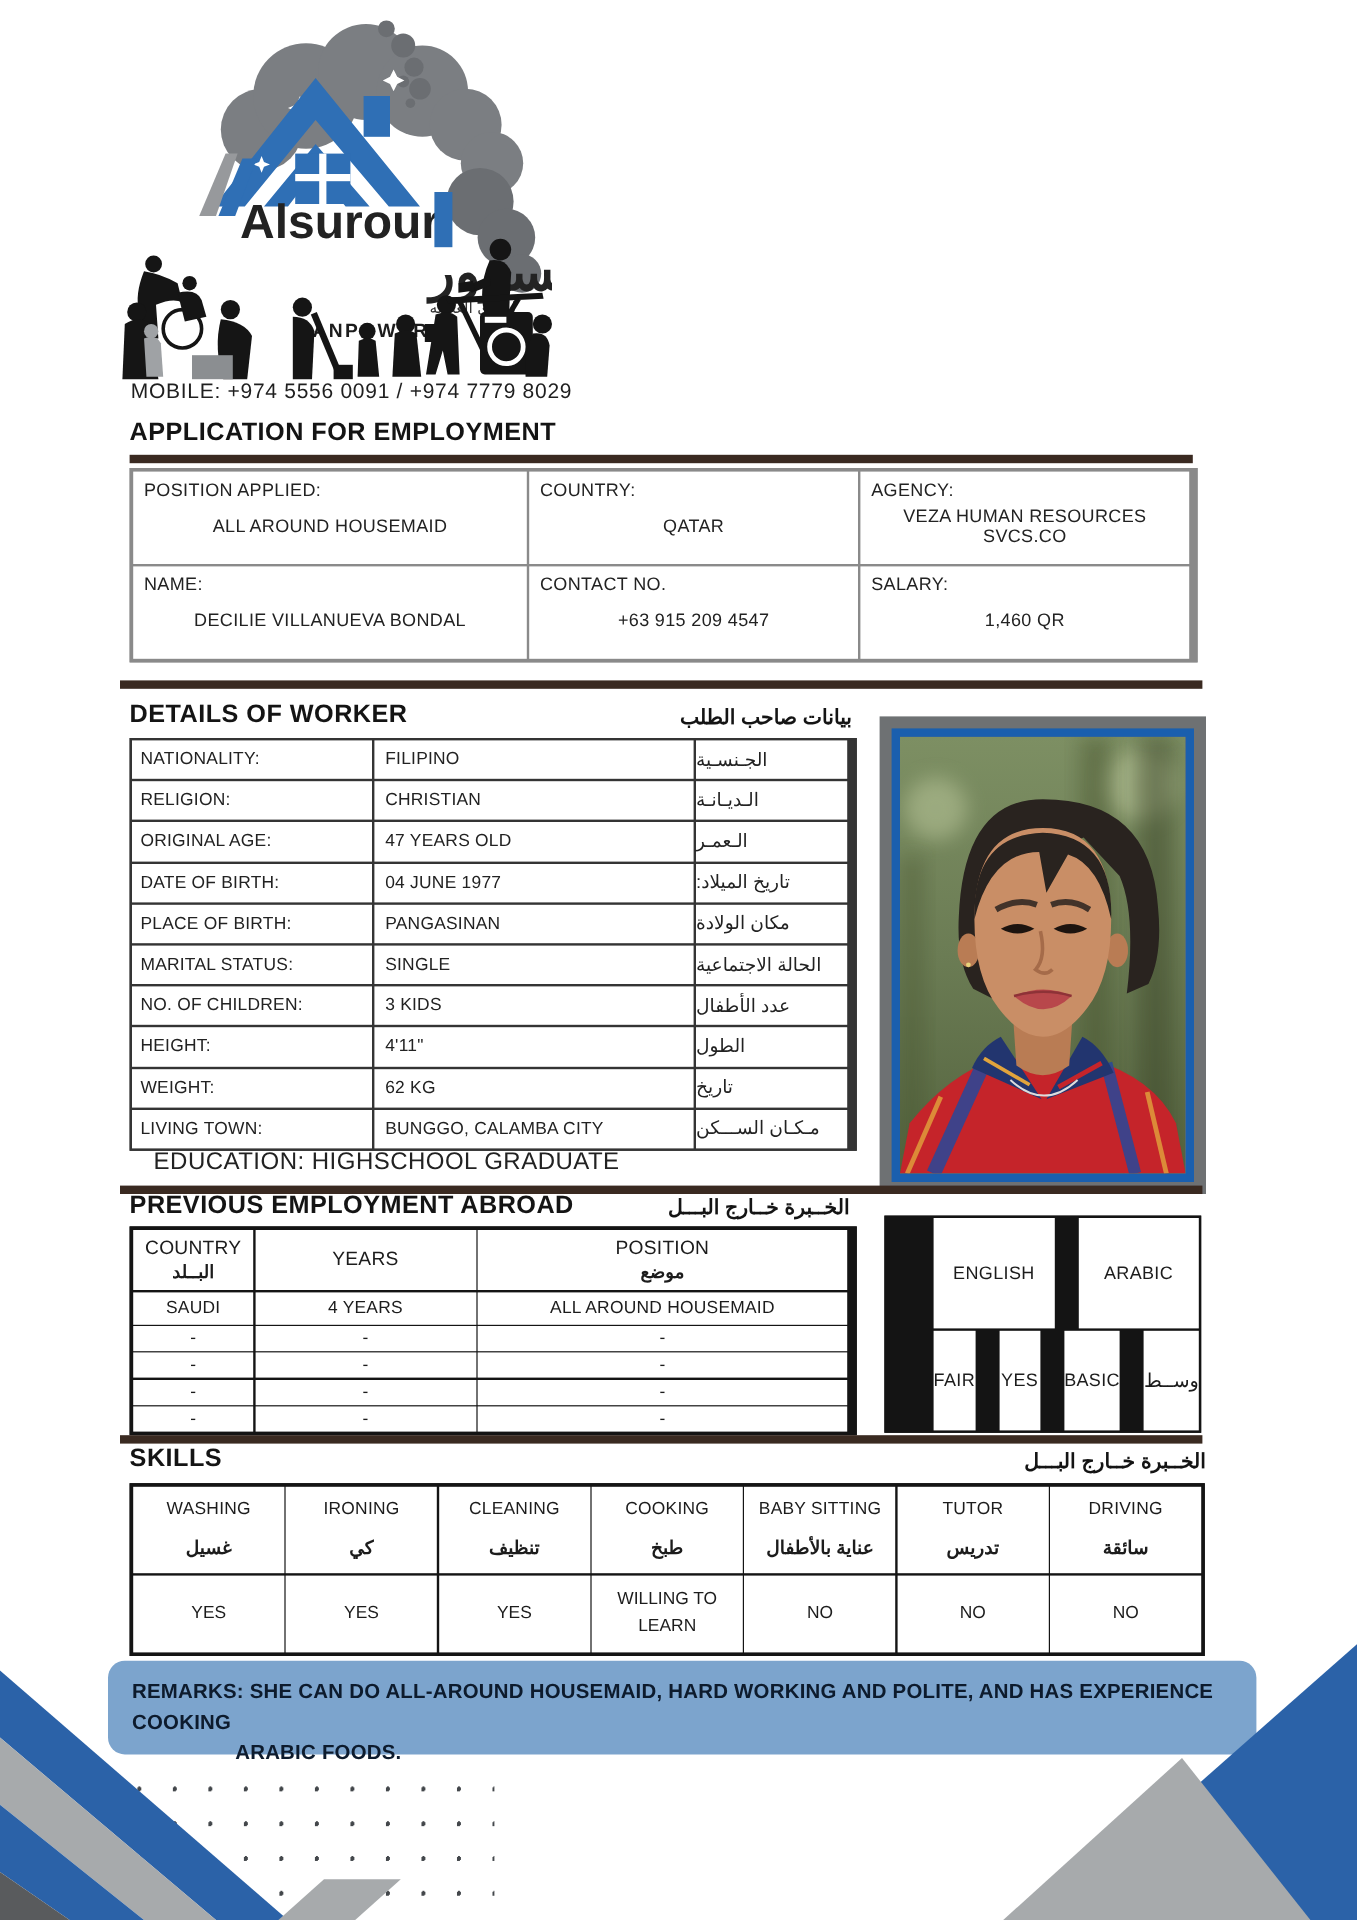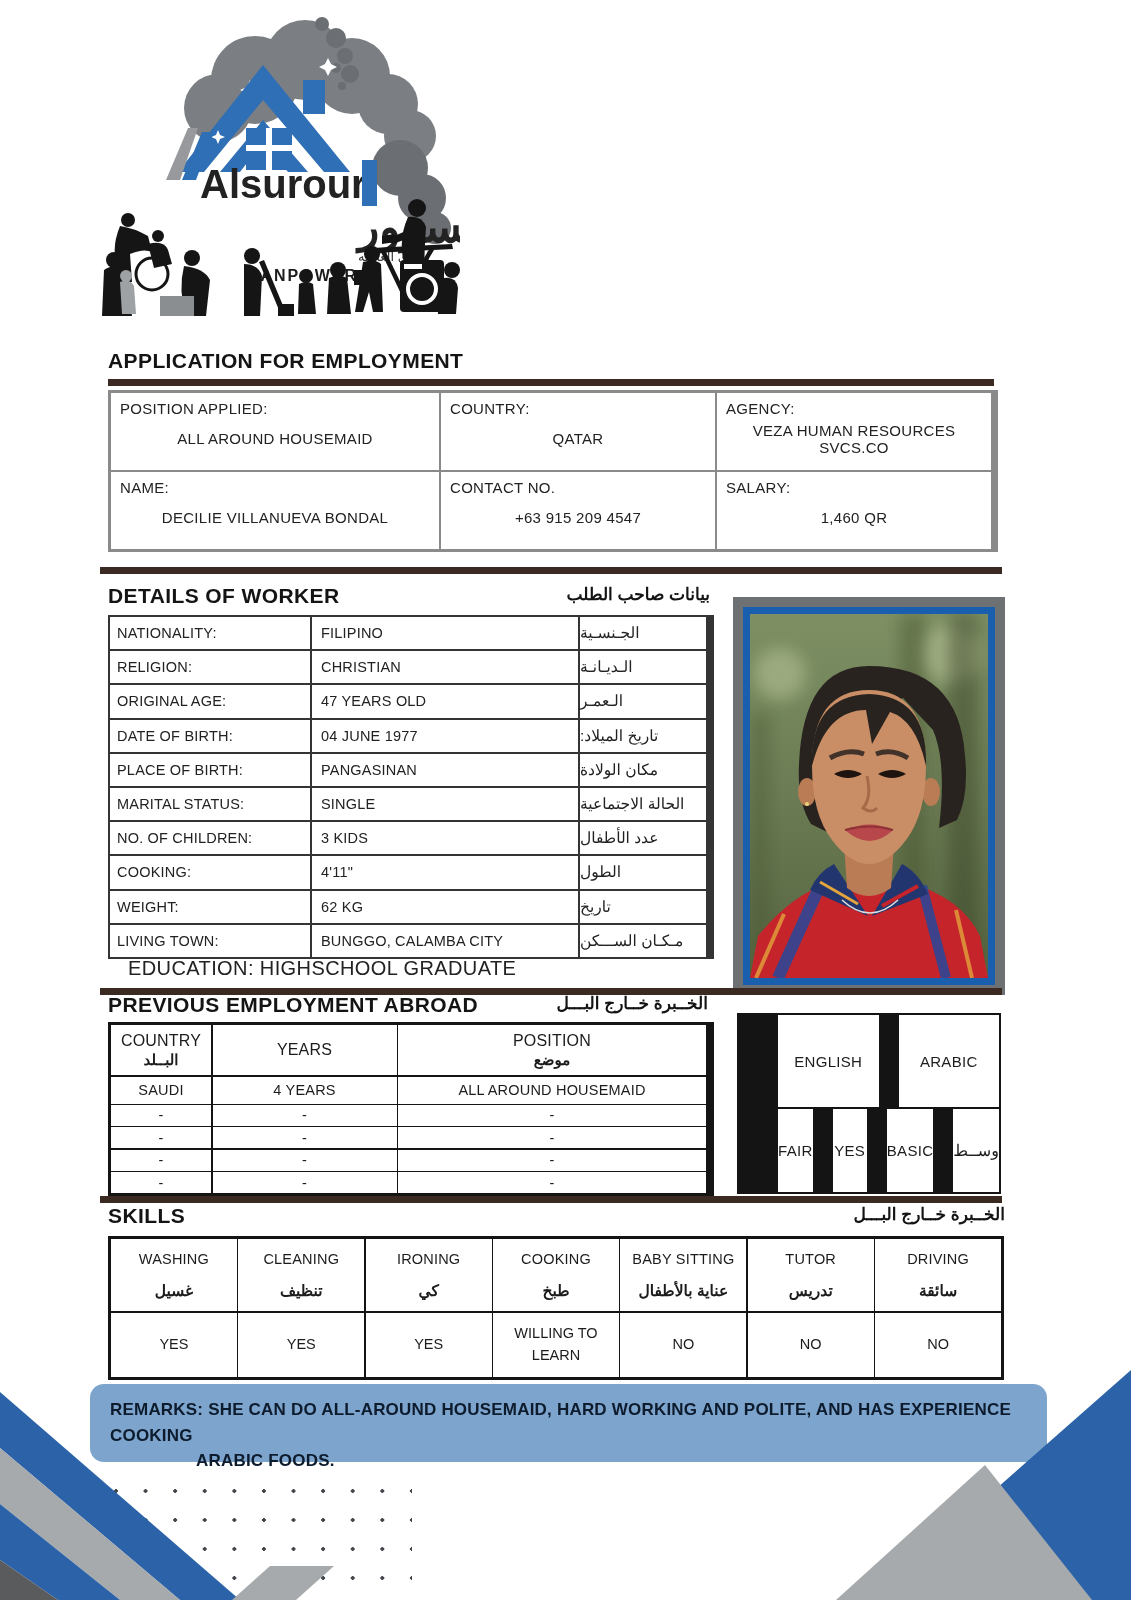--- a/index.html
+++ b/index.html
@@ -2,21 +2,21 @@
 <html><head>
 <meta charset="utf-8">
 <style>
   html,body{margin:0;padding:0;background:#e8e8e8;}
   .page{position:relative;width:1131px;height:1600px;background:#ffffff;overflow:hidden;
         font-family:"Liberation Sans",sans-serif;color:#1a1a1a;margin:0 auto;}
   .abs{position:absolute;}
   .brown-bar{position:absolute;height:7px;background:#3a2a21;}
   .sec-title{font-weight:bold;font-size:21px;letter-spacing:.4px;color:#141414;}
   .sec-title-ar{font-weight:bold;font-size:17px;direction:rtl;color:#141414;}
-  .heading-row{position:absolute;display:flex;justify-content:space-between;align-items:flex-start;}
+  .heading-row{position:absolute;display:flex;justify-content:space-between;align-items:flex-end;}
 
   
   .app-table{position:absolute;left:108px;top:390px;width:884px;height:156px;
              display:grid;grid-template-columns:328px 274px 274px;grid-template-rows:1fr 1fr;
              background:#8a8a8a;border:3px solid #8a8a8a;gap:2px;}
   .app-cell{background:#fff;display:flex;flex-direction:column;}
   .app-label{font-size:15px;letter-spacing:.3px;padding:7px 0 0 9px;color:#222;}
   .app-value{flex:1;display:flex;align-items:center;justify-content:center;text-align:center;
              font-size:15px;letter-spacing:.3px;color:#222;padding-bottom:10px;}
   .app-value.narrow{max-width:210px;margin:0 auto;}
@@ -166,20 +166,21 @@
         <path d="M330 240 l-30 50 4 2 30-50z"></path>
         <rect x="300" y="252" width="44" height="52" rx="4"></rect>
         <circle cx="322" cy="281" r="14" fill="none" stroke="#ffffff" stroke-width="4"></circle>
         <rect x="304" y="256" width="18" height="5" fill="#ffffff"></rect>
         <circle cx="352" cy="262" r="8"></circle>
         <path d="M344 270 q12-2 14 10 l-2 26 h-18 q-2-20 6-36z"></path>
       </g>
     </svg>
   </div>
 
+  <div class="mobile-line">MOBILE: +974 5556 0091 / +974 7779 8029</div>
 
   <div class="abs sec-title" style="left:108px;top:349px;text-align:center;">APPLICATION FOR EMPLOYMENT</div>
   <div class="brown-bar" style="left:108px;top:379px;width:886px;"></div>
 
   <div class="app-table">
     <div class="app-cell">
       <div class="app-label">POSITION APPLIED:</div>
       <div class="app-value">ALL AROUND HOUSEMAID</div>
     </div>
     <div class="app-cell">
@@ -225,21 +226,21 @@
     <div class="det-cell det-ar">تاريخ الميلاد:</div>
     <div class="det-cell det-label">PLACE OF BIRTH:</div>
     <div class="det-cell det-value">PANGASINAN</div>
     <div class="det-cell det-ar">مكان الولادة</div>
     <div class="det-cell det-label">MARITAL STATUS:</div>
     <div class="det-cell det-value">SINGLE</div>
     <div class="det-cell det-ar">الحالة الاجتماعية</div>
     <div class="det-cell det-label">NO. OF CHILDREN:</div>
     <div class="det-cell det-value">3 KIDS</div>
     <div class="det-cell det-ar">عدد الأطفال</div>
-    <div class="det-cell det-label">COOKING:</div>
+    <div class="det-cell det-label">HEIGHT:</div>
     <div class="det-cell det-value">4'11"</div>
     <div class="det-cell det-ar">الطول</div>
     <div class="det-cell det-label">WEIGHT:</div>
     <div class="det-cell det-value">62 KG</div>
     <div class="det-cell det-ar">تاريخ</div>
     <div class="det-cell det-label">LIVING TOWN:</div>
     <div class="det-cell det-value">BUNGGO, CALAMBA CITY</div>
     <div class="det-cell det-ar">مـكـان الســـكن</div>
   </div>
 
@@ -354,26 +355,26 @@
     <span class="sec-title">SKILLS</span>
     <span class="sec-title-ar">الخــبرة خــارج البـــل</span>
   </div>
 
   <div class="skill-table">
     <div class="skill-cell">
       <span class="en">WASHING</span>
       <span class="ar">غسيل</span>
     </div>
     <div class="skill-cell">
+      <span class="en">IRONING</span>
+      <span class="ar">كي</span>
+    </div>
+    <div class="skill-cell">
       <span class="en">CLEANING</span>
       <span class="ar">تنظيف</span>
-    </div>
-    <div class="skill-cell">
-      <span class="en">IRONING</span>
-      <span class="ar">كي</span>
     </div>
     <div class="skill-cell">
       <span class="en">COOKING</span>
       <span class="ar">طبخ</span>
     </div>
     <div class="skill-cell">
       <span class="en">BABY SITTING</span>
       <span class="ar">عناية بالأطفال</span>
     </div>
     <div class="skill-cell">

